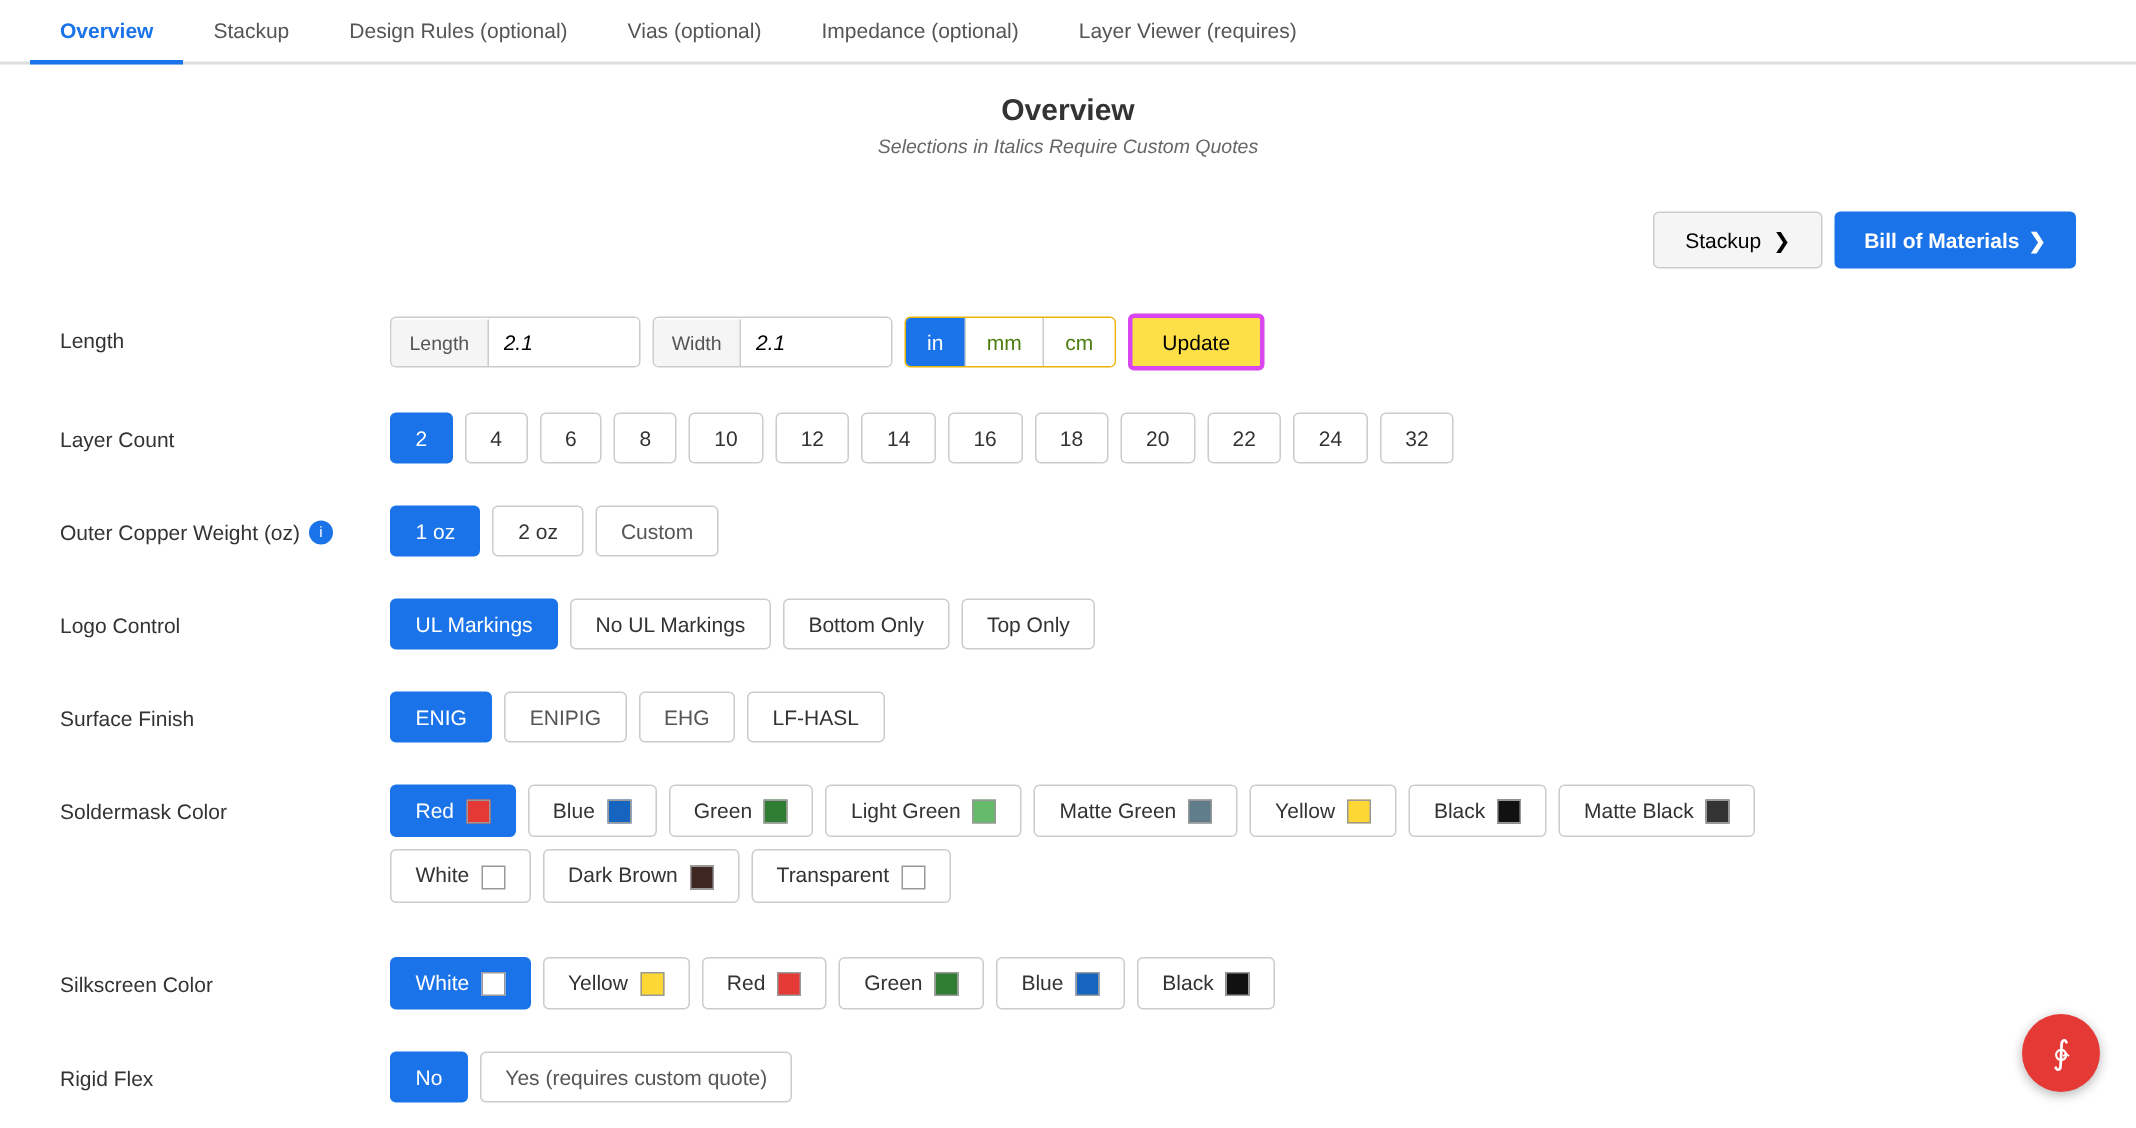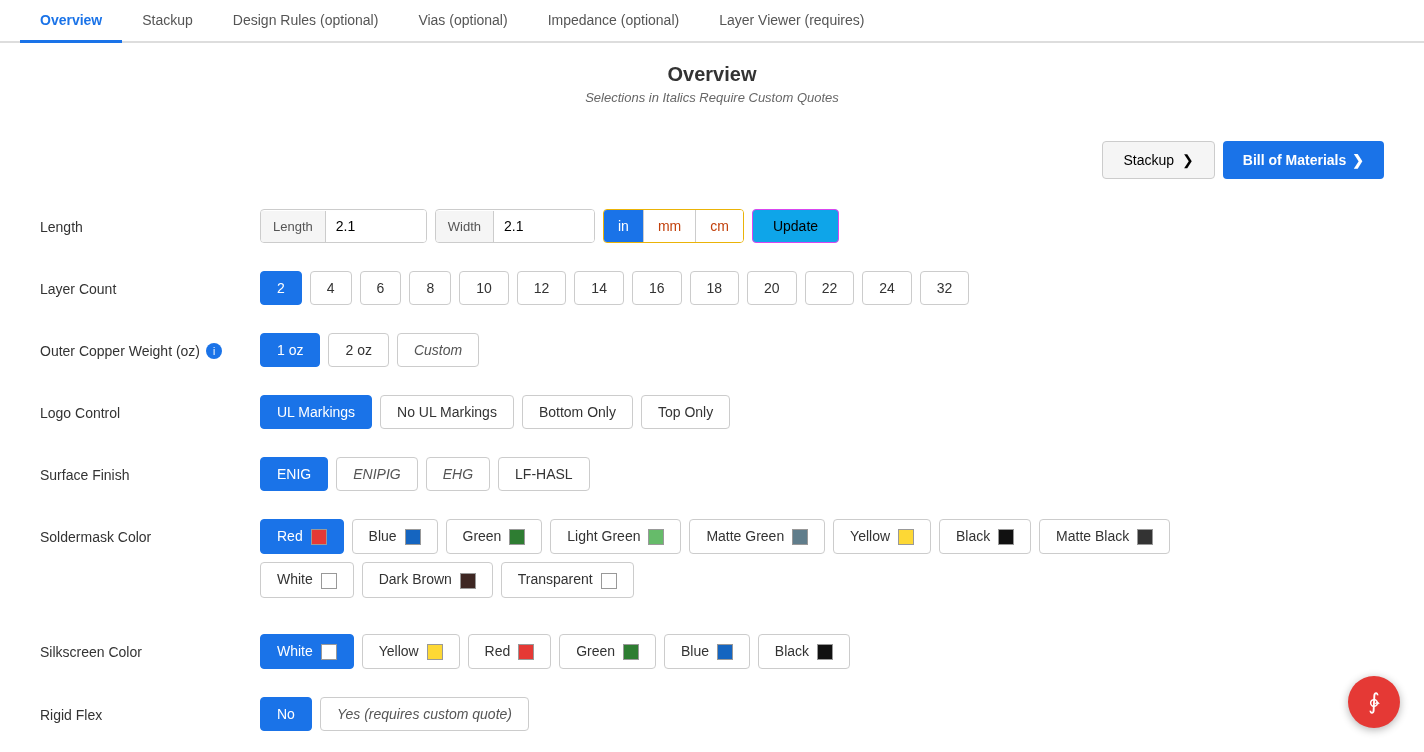--- a/index.html
+++ b/index.html
@@ -22,31 +22,31 @@
     .btn-bom { background: #1a73e8; color: #fff; border: none; padding: 10px 20px; border-radius: 4px; cursor: pointer; font-size: 14px; display: flex; align-items: center; gap: 6px; font-weight: 600; }
 
     
     .row { display: flex; align-items: flex-start; margin-bottom: 28px; }
     .row-label { width: 220px; min-width: 220px; font-size: 14px; color: #333; padding-top: 10px; display: flex; align-items: center; gap: 6px; }
     .row-content { flex: 1; display: flex; flex-wrap: wrap; gap: 8px; align-items: center; }
 
     
     .opt-btn { border: 1px solid #ccc; background: #fff; padding: 8px 16px; border-radius: 4px; cursor: pointer; font-size: 14px; color: #333; white-space: nowrap; }
     .opt-btn.active { background: #1a73e8; color: #fff; border-color: #1a73e8; }
-    .opt-btn.italic { font-style: italic; color: #555; }
+    .opt-btn.italic { color: #555; }
 
     
     .dim-group { display: flex; align-items: center; gap: 0; border: 1px solid #ccc; border-radius: 4px; overflow: hidden; }
     .dim-label { background: #f5f5f5; padding: 8px 12px; border-right: 1px solid #ccc; color: #555; font-size: 13px; }
-    .dim-input { border: none; outline: none; padding: 8px 10px; font-size: 14px; width: 100px; }
+    .dim-input { border: none; outline: none; padding: 8px 10px; font-size: 14px; width: 100px; font-style: italic; }
     .unit-group { display: flex; border: 1px solid #eab308; border-radius: 4px; overflow: hidden; }
-    .unit-btn { padding: 8px 14px; border: none; cursor: pointer; background: #fff; font-size: 14px; color: #c2410c; border-right: 1px solid #ccc; }
+    .unit-btn { padding: 8px 14px; border: none; cursor: pointer; background: #fff; font-size: 14px; color: #4d7c0f; border-right: 1px solid #ccc; }
     .unit-btn:last-child { border-right: none; }
     .unit-btn.active { background: #1a73e8; color: #fff; }
-    .update-btn { background: #0ea5e9; border: 1px solid #d946ef; padding: 8px 20px; border-radius: 4px; cursor: pointer; font-size: 14px; }
+    .update-btn { background: #fde047; border: 3px solid #d946ef; padding: 8px 20px; border-radius: 4px; cursor: pointer; font-size: 14px; }
 
     
     .color-swatch { display: inline-block; width: 16px; height: 16px; border: 1px solid #999; vertical-align: middle; margin-left: 4px; }
 
     
     .info-icon { display: inline-flex; align-items: center; justify-content: center; width: 16px; height: 16px; background: #1a73e8; color: #fff; border-radius: 50%; font-size: 10px; cursor: pointer; font-style: normal; }
 
     
     .row-content-multiline { flex: 1; }
     .color-row { display: flex; flex-wrap: wrap; gap: 8px; margin-bottom: 8px; }

